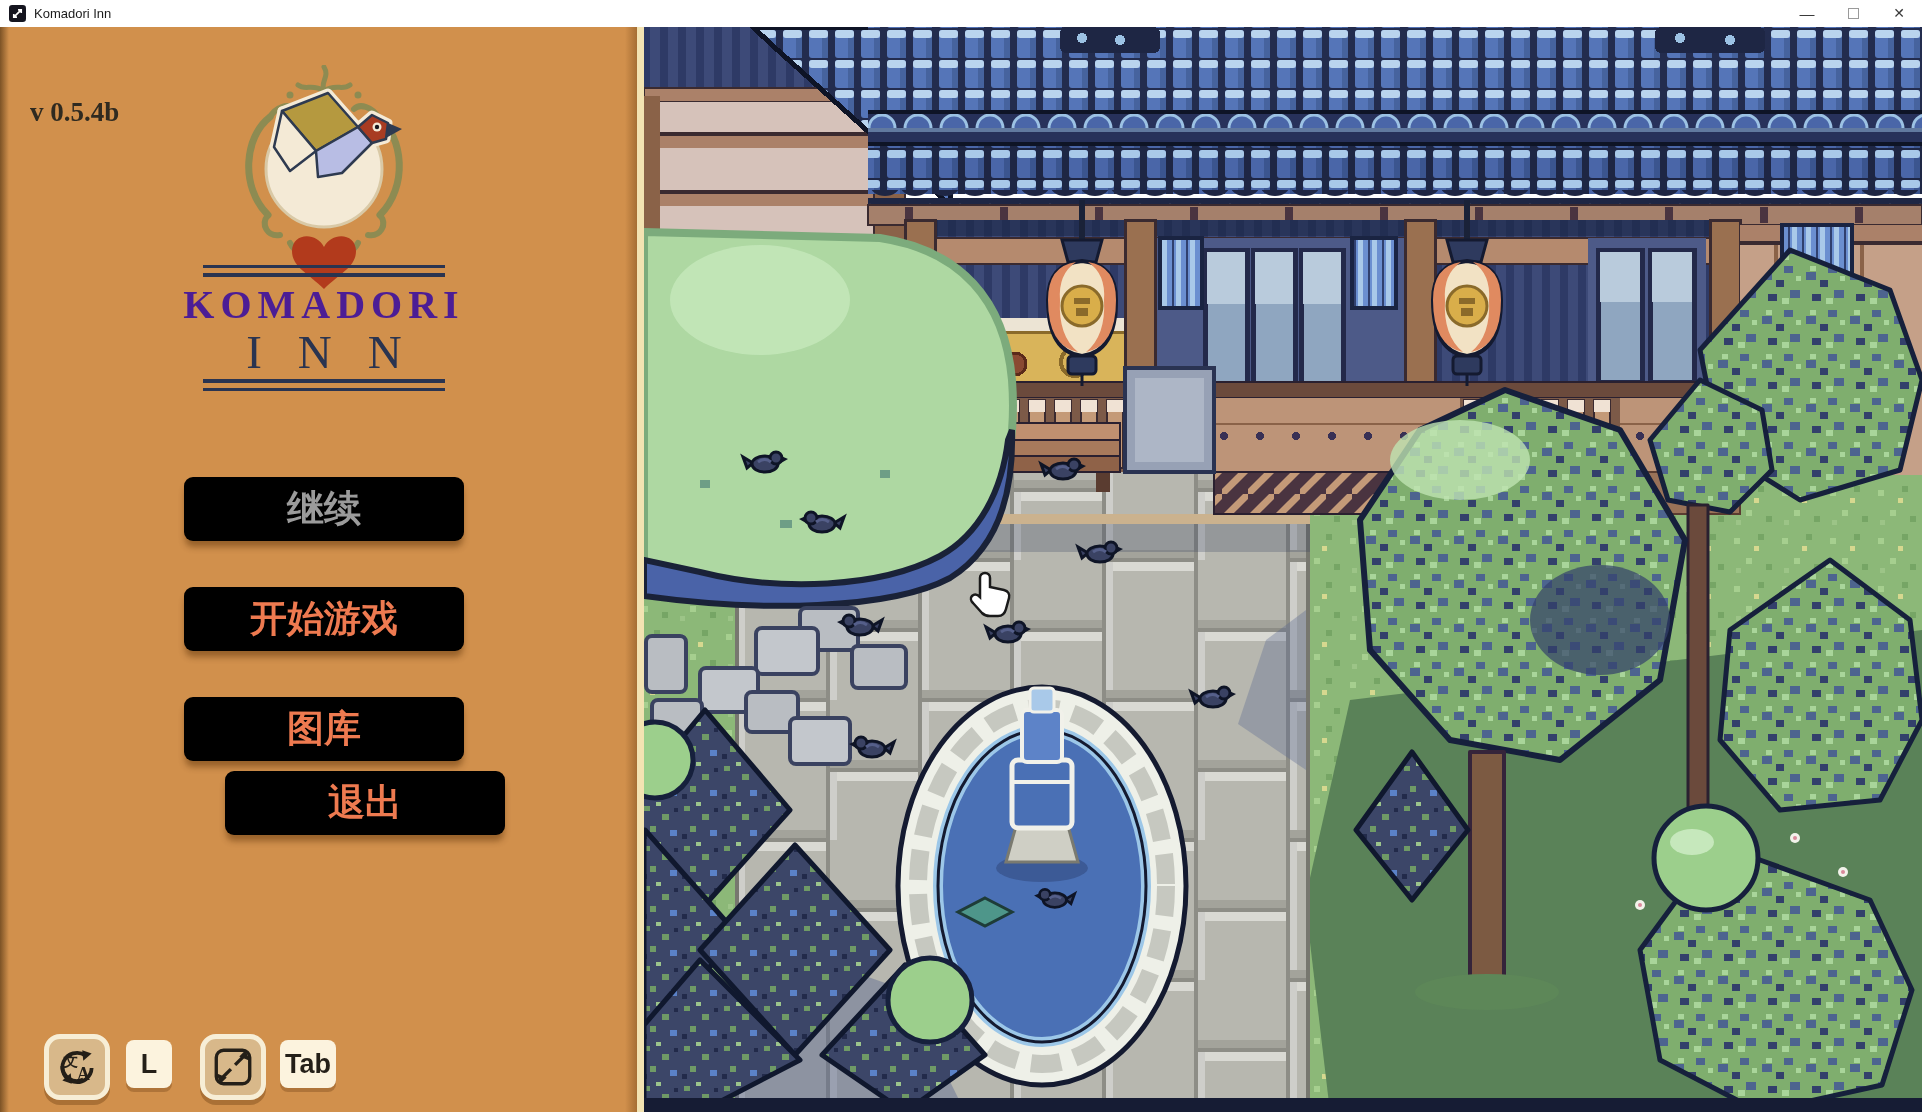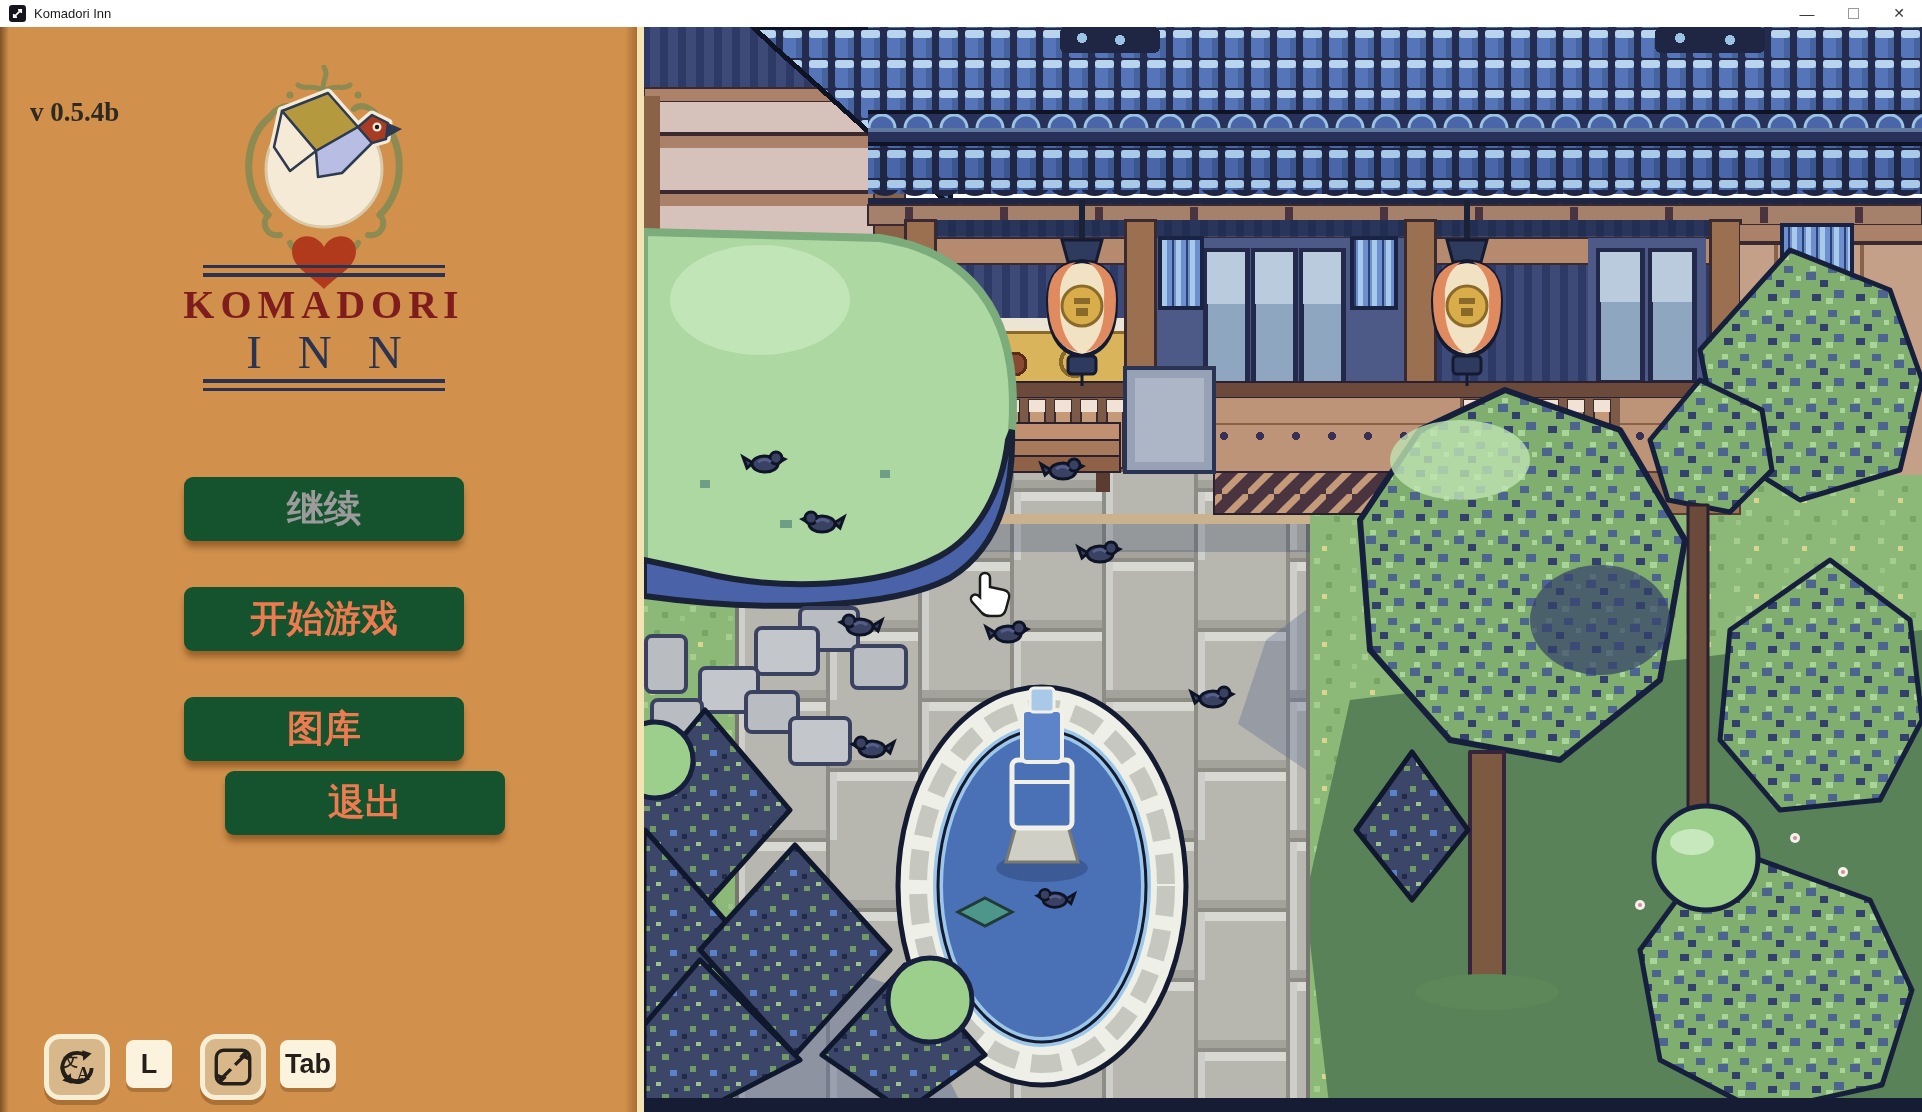--- a/index.html
+++ b/index.html
@@ -30,26 +30,26 @@
 
   #logo { position:absolute; left:224px; top:38px; width:200px; height:228px; }
 
   .rule { position:absolute; left:203px; width:242px; background:#2a3450; }
   #rule-top-a { top:238px; height:3px; }
   #rule-top-b { top:246px; height:4px; }
   #rule-bot-a { top:352px; height:4px; }
   #rule-bot-b { top:361px; height:3px; }
   #game-title { position:absolute; left:164px; top:254px; width:320px; text-align:center;
      font-family:"Liberation Serif","DejaVu Serif",serif; font-weight:bold; font-size:40px;
-     letter-spacing:6px; color:#7f1d1d; }
+     letter-spacing:6px; color:#4c1d95; }
   #game-subtitle { position:absolute; left:164px; top:298px; width:320px; text-align:center;
      font-family:"Liberation Serif","DejaVu Serif",serif; font-weight:normal; font-size:47px;
      letter-spacing:36px; text-indent:36px; color:#2a3450; }
 
-  .menu-btn { position:absolute; left:184px; width:280px; height:64px; background:#14532d;
+  .menu-btn { position:absolute; left:184px; width:280px; height:64px; background:#000000;
      border:none; border-radius:9px; box-shadow:0 7px 6px -1px rgba(80,40,0,.45);
      font-size:37px; font-weight:bold; color:#ee7a50; cursor:pointer;
      font-family:"Liberation Sans","DejaVu Sans",sans-serif; }
   .menu-btn.disabled { color:#9b9b9b; }
   #btn-continue { top:450px; }
   #btn-start    { top:560px; }
   #btn-gallery  { top:670px;text-align:center; }
   #btn-quit     { top:744px;margin-left:41px; }
 
   .icon-btn { position:absolute; width:66px; height:66px; background:#d8b88a;

